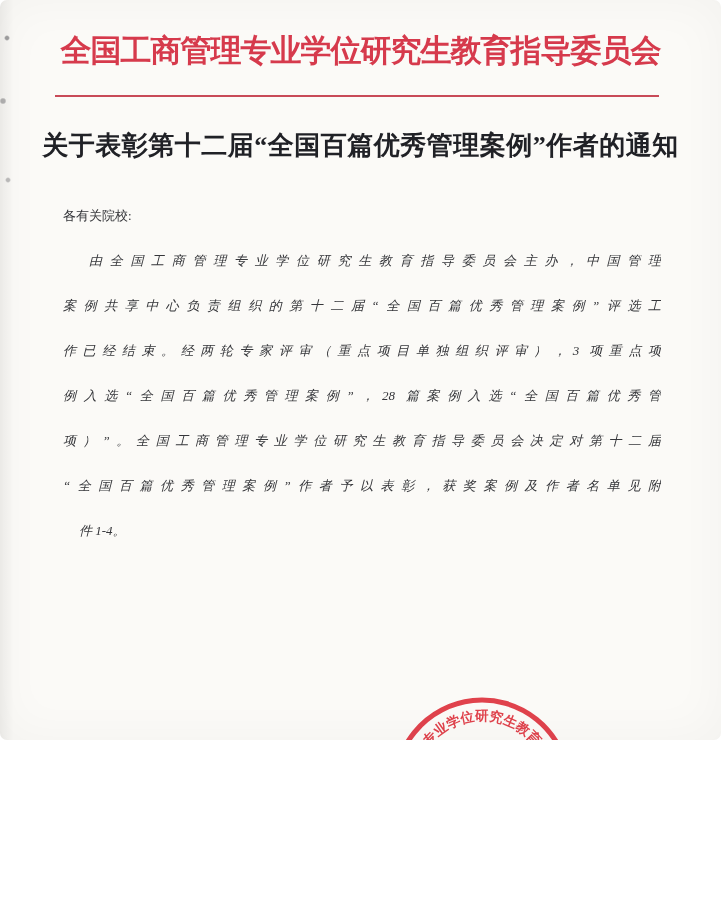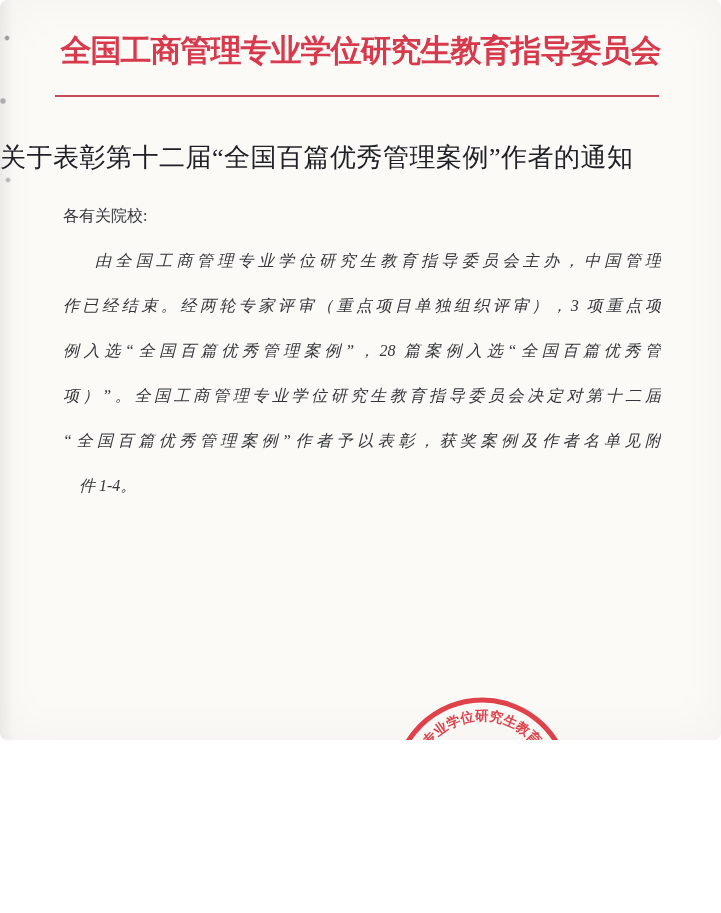--- a/index.html
+++ b/index.html
@@ -31,27 +31,26 @@
     position:absolute;top:30px;left:0;width:100%;
     text-align:center;font-size:31px;font-weight:700;letter-spacing:-1px;
     color:var(--accent-red);
   }
   .rule{
     position:absolute;top:95px;left:55px;width:604px;height:2px;
     background:var(--rule-red);
   }
   .doc-title{
     position:absolute;top:128px;left:0;width:100%;
-    text-align:left;font-size:26px;font-weight:400;letter-spacing:0.5px;
+    text-align:center;font-size:26px;font-weight:700;letter-spacing:0.5px;
     color:#202126;
-    margin-top:12px;
   }
   .body-block{
     position:absolute;top:193px;left:63px;width:598px;
-    font-size:16px;line-height:45px;color:var(--ink);
+    font-size:13px;line-height:45px;color:var(--ink);
   }
   .salutation{text-align:left;}
   .bline{
     text-align:justify;text-align-last:justify;
     height:45px;overflow:hidden;font-style:italic;
   }
   .bline.indent{text-indent:2em;}
   .bline.last{text-align-last:left;margin-left:16px;}
   .signature{
     position:absolute;top:791px;right:78px;
@@ -78,20 +77,21 @@
 
   <div class="header-title">全国工商管理专业学位研究生教育指导委员会</div>
 
   <div class="rule"></div>
 
   <div class="doc-title">关于表彰第十二届“全国百篇优秀管理案例”作者的通知</div>
 
   <div class="body-block">
     <div class="salutation">各有关院校:</div>
     <div class="bline indent">由全国工商管理专业学位研究生教育指导委员会主办，中国管理</div>
+    <div class="bline">案例共享中心负责组织的第十二届“全国百篇优秀管理案例”评选工</div>
     <div class="bline">作已经结束。经两轮专家评审（重点项目单独组织评审），3 项重点项</div>
     <div class="bline">例入选“全国百篇优秀管理案例”，28 篇案例入选“全国百篇优秀管</div>
     <div class="bline">项）”。全国工商管理专业学位研究生教育指导委员会决定对第十二届</div>
     <div class="bline">“全国百篇优秀管理案例”作者予以表彰，获奖案例及作者名单见附</div>
     <div class="bline last">件 1-4。</div>
   </div>
 
   <div class="signature">全国工商管理专业学位研究生教育指导委员会</div>
 
   <div class="date">2021 年 9 月 10 日</div>

